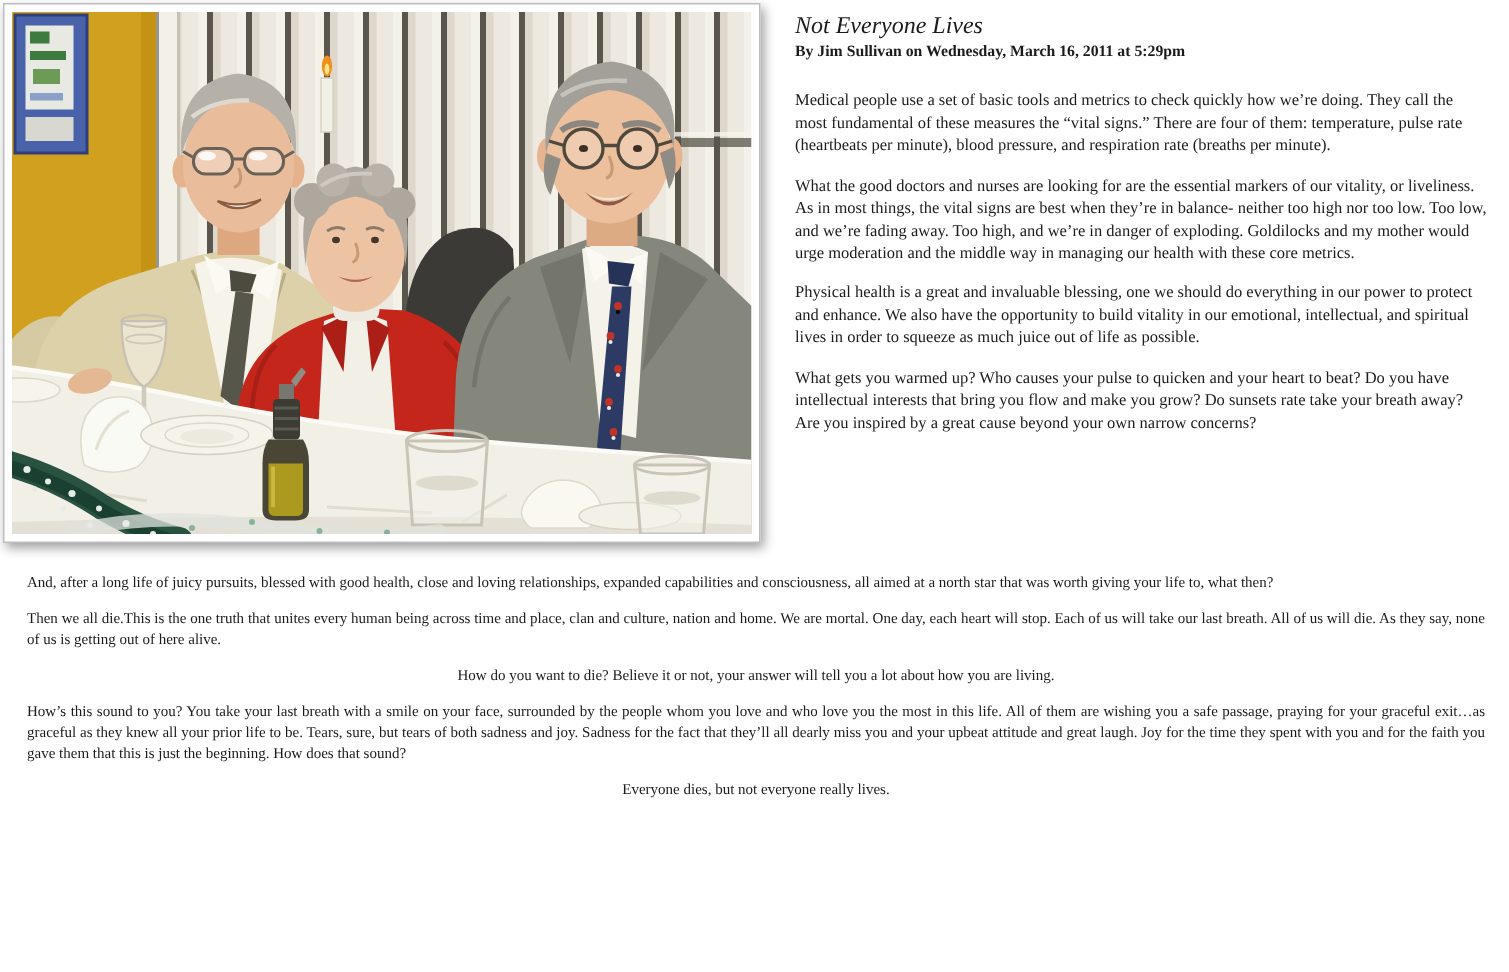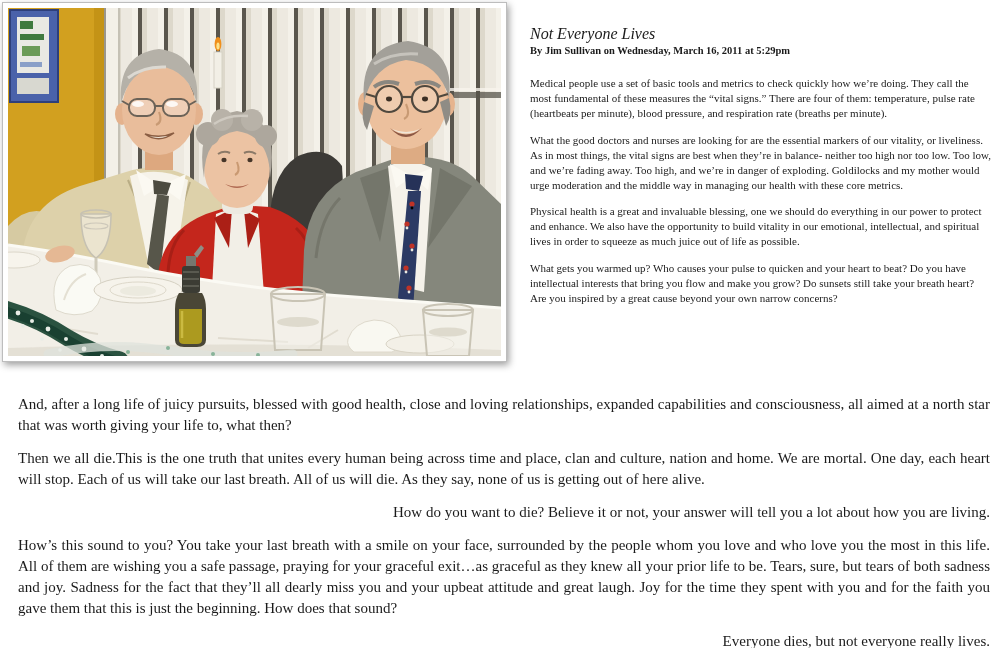--- a/index.html
+++ b/index.html
@@ -7,29 +7,29 @@
 
   
   .photo-frame{
     position:absolute;left:2px;top:2px;
     background:#ffffff;padding:5px;border:1px solid #bdbdbd;
     box-shadow:2px 3px 7px rgba(0,0,0,0.38);
   }
   .photo-frame svg{display:block;}
 
   
-  .article-col{position:absolute;left:530px;top:24px;width:462px;}
+  .article-col{position:absolute;left:530px;top:8px;width:462px;}
   .article-title{font-style:italic;font-size:16px;font-weight:normal;margin:0 0 2px 0;line-height:1.2;}
   .article-byline{font-size:10.5px;font-weight:bold;margin:0 0 18px 0;line-height:1.2;}
   .article-col p{font-size:11px;line-height:1.36;margin:0 0 12px 0;}
 
   
   .full-block{position:absolute;left:18px;top:382px;width:972px;}
-  .full-block p{font-size:15px;line-height:1.40;margin:12px 0 10px 0;text-align:justify;}
-  .full-block p.no-just{text-align:right;}
+  .full-block p{font-size:10px;line-height:1.40;margin:0 0 10px 0;text-align:justify;}
+  .full-block p.no-just{text-align:center;}
 </style>
 </head>
 <body>
 
 <div class="photo-frame">
   <svg width="493" height="348" viewBox="0 0 493 348" role="img">
     <defs>
       <pattern id="blinds" width="26" height="348" patternUnits="userSpaceOnUse">
         <rect width="26" height="348" fill="#ede9e0"></rect>
         <rect x="0" width="4" height="348" fill="#5a564d"></rect>
@@ -237,21 +237,21 @@
     </g>
   </svg>
 </div>
 
 <div class="article-col">
   <h1 class="article-title">Not Everyone Lives</h1>
   <div class="article-byline">By Jim Sullivan on Wednesday, March 16, 2011 at 5:29pm</div>
   <p>Medical people use a set of basic tools and metrics to check quickly how we’re doing. They call the most fundamental of these measures the “vital signs.” There are four of them: temperature, pulse rate (heartbeats per minute), blood pressure, and respiration rate (breaths per minute).</p>
   <p>What the good doctors and nurses are looking for are the essential markers of our vitality, or liveliness. As in most things, the vital signs are best when they’re in balance- neither too high nor too low. Too low, and we’re fading away. Too high, and we’re in danger of exploding. Goldilocks and my mother would urge moderation and the middle way in managing our health with these core metrics.</p>
   <p>Physical health is a great and invaluable blessing, one we should do everything in our power to protect and enhance. We also have the opportunity to build vitality in our emotional, intellectual, and spiritual lives in order to squeeze as much juice out of life as possible.</p>
-  <p>What gets you warmed up? Who causes your pulse to quicken and your heart to beat? Do you have intellectual interests that bring you flow and make you grow? Do sunsets still take your breath heart? Are you inspired by a great cause beyond your own narrow concerns?</p>
+  <p>What gets you warmed up? Who causes your pulse to quicken and your heart to beat? Do you have intellectual interests that bring you flow and make you grow? Do sunsets rate take your breath away? Are you inspired by a great cause beyond your own narrow concerns?</p>
 </div>
 
 <div class="full-block">
   <p>And, after a long life of juicy pursuits, blessed with good health, close and loving relationships, expanded capabilities and consciousness, all aimed at a north star that was worth giving your life to, what then?</p>
   <p>Then we all die.This is the one truth that unites every human being across time and place, clan and culture, nation and home. We are mortal. One day, each heart will stop. Each of us will take our last breath. All of us will die. As they say, none of us is getting out of here alive.</p>
   <p class="no-just">How do you want to die? Believe it or not, your answer will tell you a lot about how you are living.</p>
   <p>How’s this sound to you? You take your last breath with a smile on your face, surrounded by the people whom you love and who love you the most in this life. All of them are wishing you a safe passage, praying for your graceful exit…as graceful as they knew all your prior life to be. Tears, sure, but tears of both sadness and joy. Sadness for the fact that they’ll all dearly miss you and your upbeat attitude and great laugh. Joy for the time they spent with you and for the faith you gave them that this is just the beginning. How does that sound?</p>
   <p class="no-just">Everyone dies, but not everyone really lives.</p>
 
 </div>

